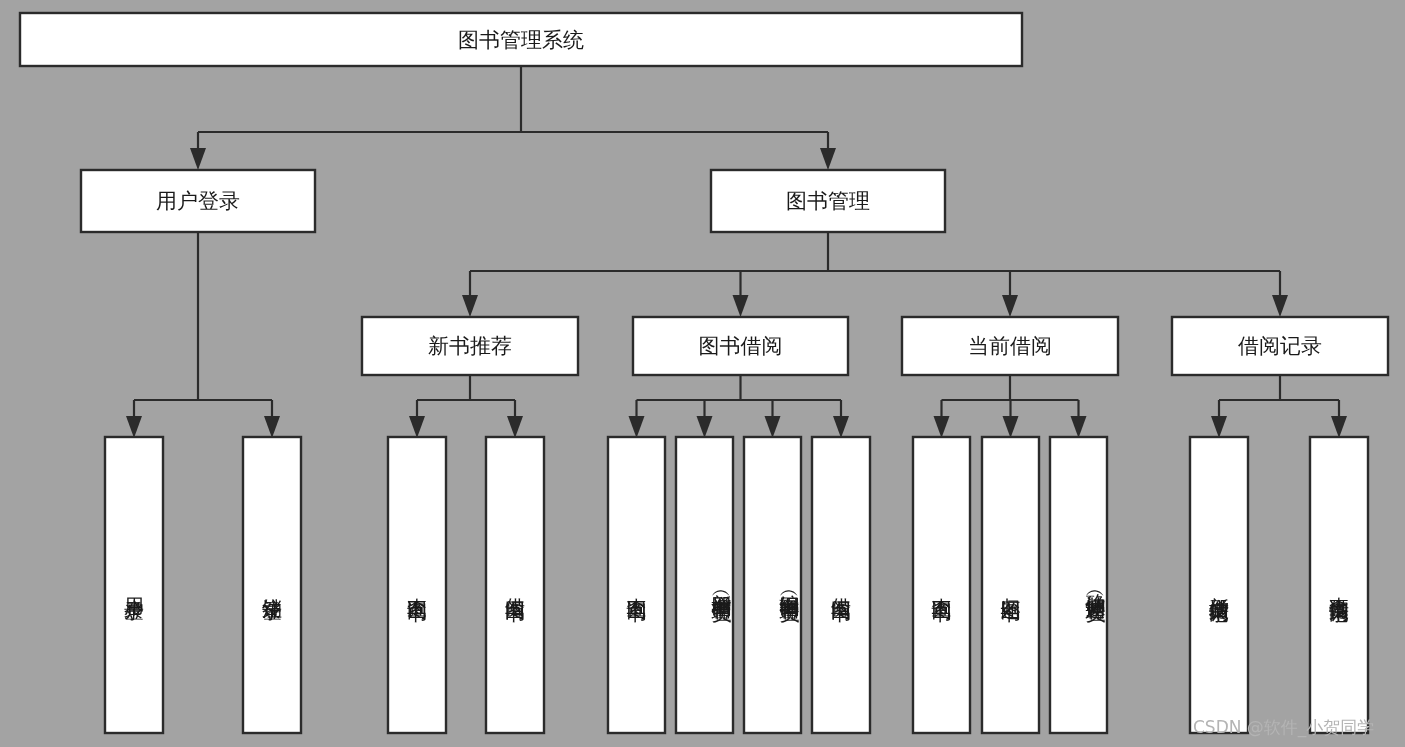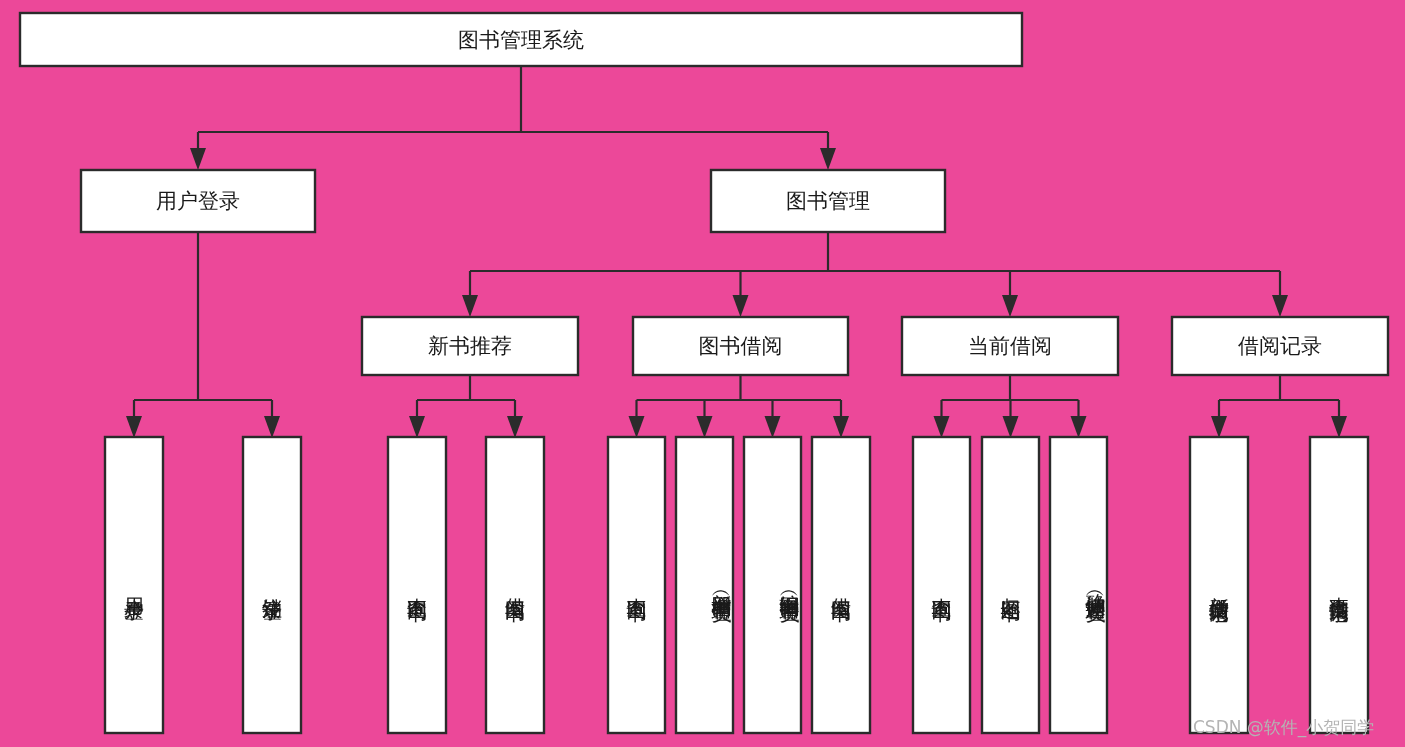--- a/index.html
+++ b/index.html
@@ -10,21 +10,21 @@
   body {
     width: 1405px;
     height: 747px;
     font-family: "DejaVu Sans", "Liberation Sans", sans-serif;
     overflow: hidden;
   }
   #diagram-root {
     position: relative;
     width: 1405px;
     height: 747px;
-    background: #ec4899;
+    background: #a3a3a3;
   }
   svg#tree-svg {
     position: absolute;
     left: 0;
     top: 0;
     width: 1405px;
     height: 747px;
     display: block;
   }
   .node-box {

